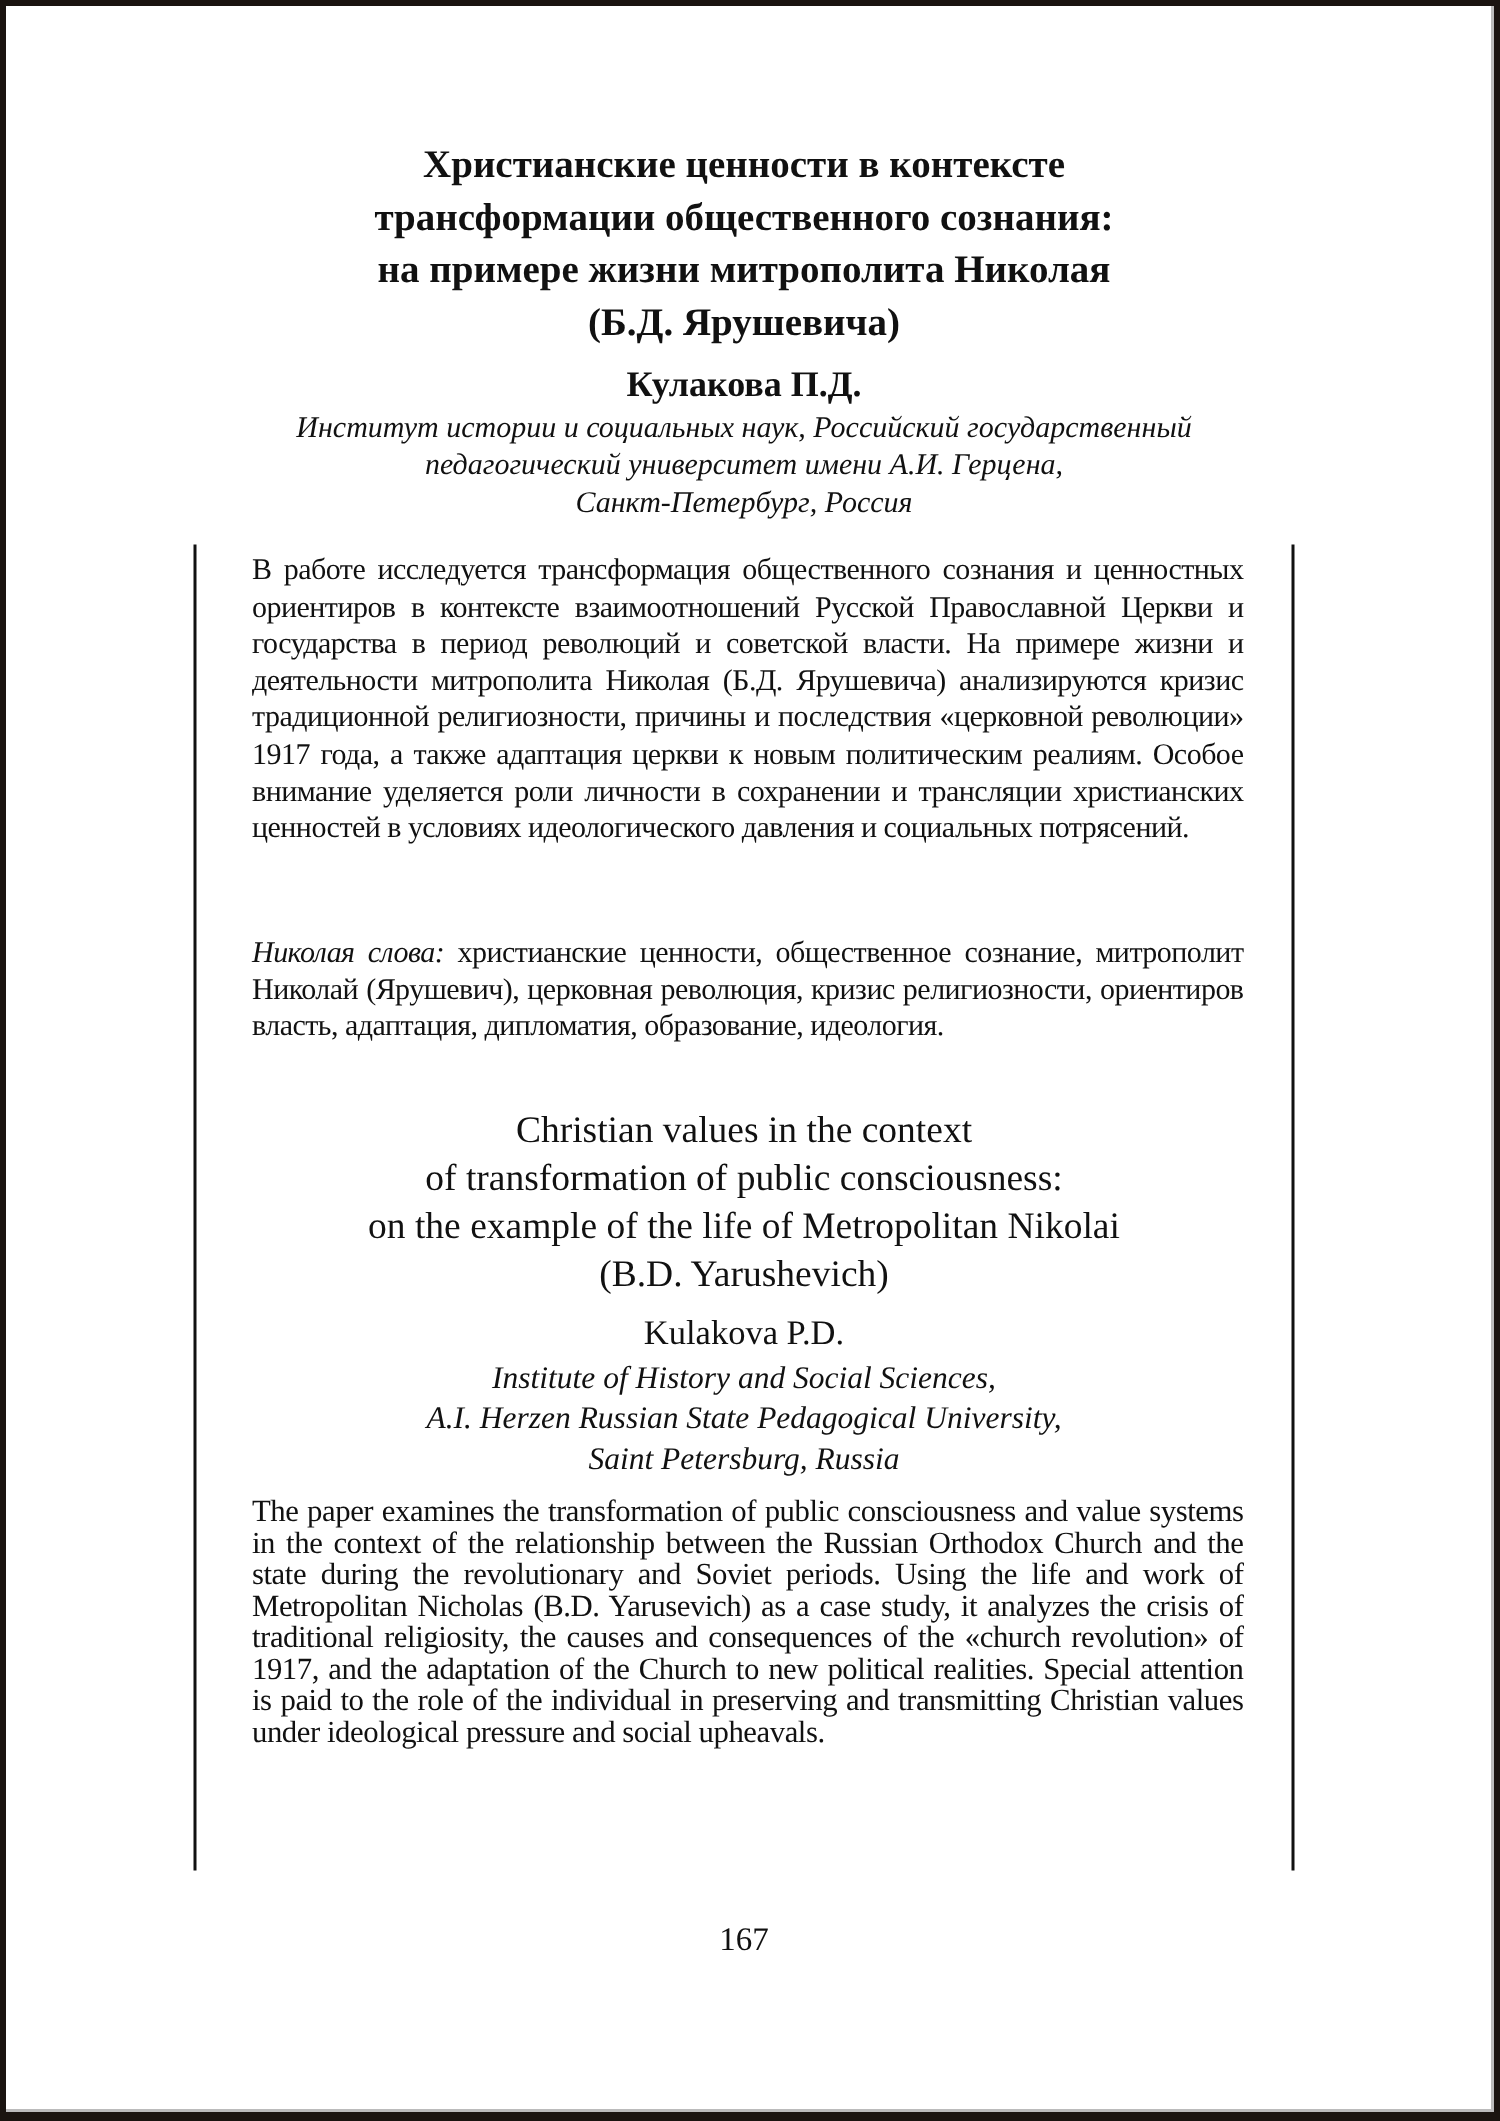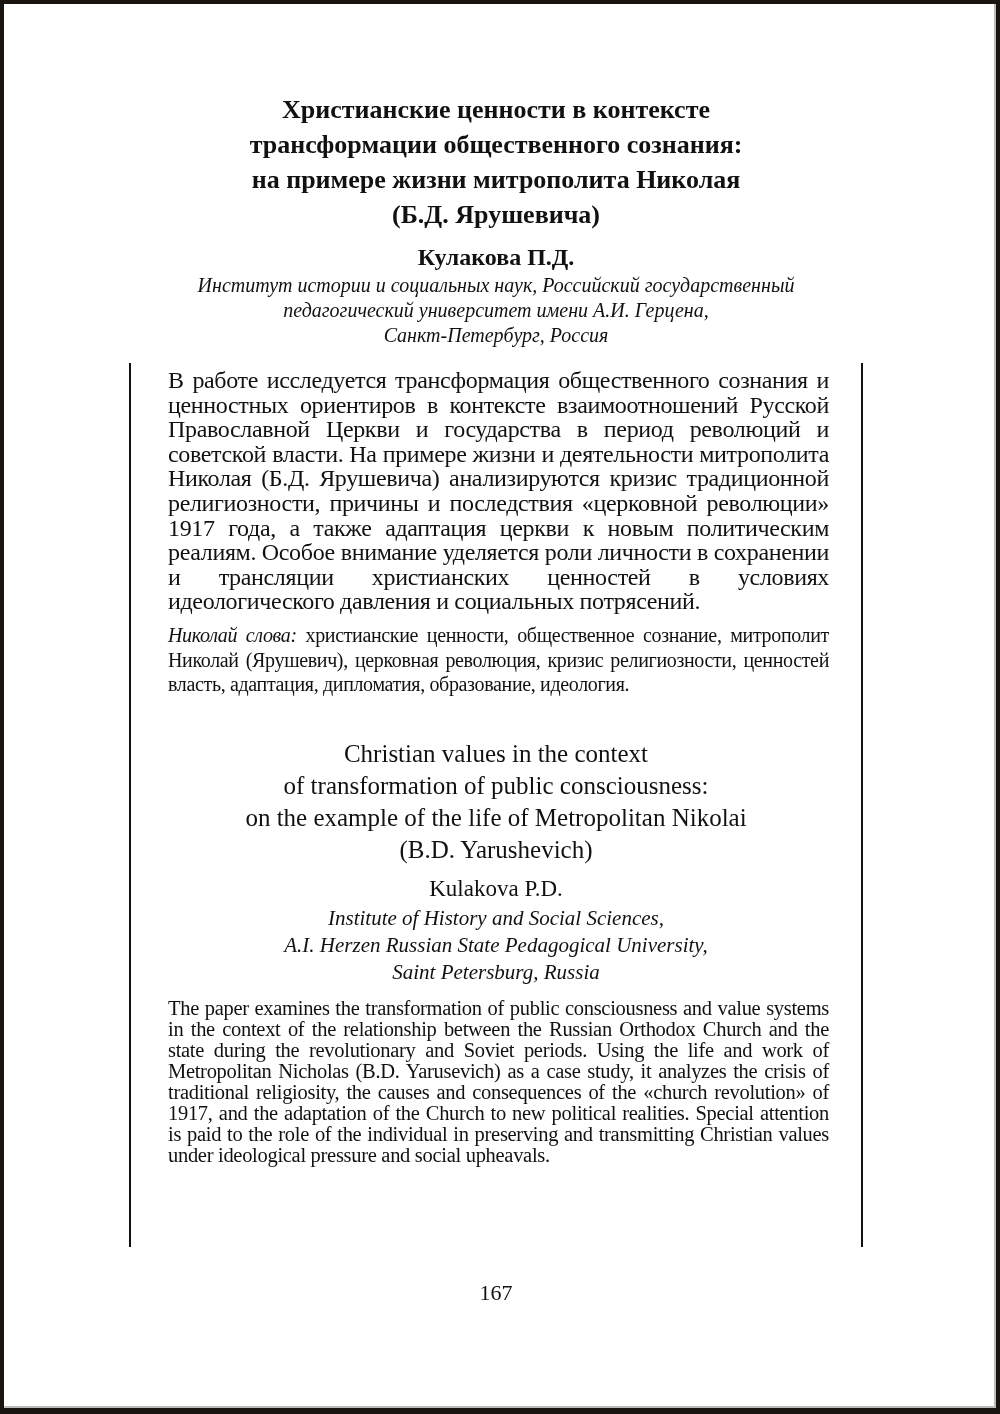--- a/index.html
+++ b/index.html
@@ -33,21 +33,21 @@
     position: absolute; left: -4px; width: 1000px; top: 273px;
     text-align: center; font-style: italic; font-size: 20px; line-height: 25px;
   }
   .rule {
     position: absolute; width: 2px; background: #111;
   }
   .rule-left { left: 129px; top: 363px; height: 884px; }
   .rule-right { left: 861px; top: 363px; height: 884px; }
   .abstract-ru {
     position: absolute; left: 168px; width: 661px; top: 368px;
-    font-size: 24px; line-height: 24.6px; text-align: justify;
+    font-size: 20px; line-height: 24.6px; text-align: justify;
     letter-spacing: -0.35px;
   }
   .keywords-ru {
     position: absolute; left: 168px; width: 661px; top: 623px;
     font-size: 20px; line-height: 24.6px; text-align: justify;
     letter-spacing: -0.35px;
   }
   .kw-label { font-style: italic; }
   .title-en {
     position: absolute; left: -4px; width: 1000px; top: 738px;
@@ -91,22 +91,22 @@
   <span class="line">педагогический университет имени А.И. Герцена,</span>
   <span class="line">Санкт-Петербург, Россия</span>
 </div>
 
 <div class="rule rule-left"></div>
 <div class="rule rule-right"></div>
 
 <div class="abstract-ru">В работе исследуется трансформация общественного сознания и ценностных ориентиров в контексте взаимоотношений Русской Православной Церкви и государства в период революций и советской власти. На примере жизни и деятельности митрополита Николая (Б.Д. Ярушевича) анализируются кризис традиционной религиозности, причины и последствия «церковной революции» 1917 года, а также адаптация церкви к новым политическим реалиям. Особое внимание уделяется роли личности в сохранении и трансляции христианских ценностей в условиях идеологического давления и социальных потрясений.</div>
 
 <div class="keywords-ru">
-  <span class="kw-label">Николай слова:</span>
-  <span>христианские ценности, общественное сознание, митрополит Николай (Ярушевич), церковная революция, кризис религиозности, ценностей власть, адаптация, дипломатия, образование, идеология.</span>
+  <span class="kw-label">Николая слова:</span>
+  <span>христианские ценности, общественное сознание, митрополит Николай (Ярушевич), церковная революция, кризис религиозности, ориентиров власть, адаптация, дипломатия, образование, идеология.</span>
 </div>
 
 <div class="title-en">
   <span class="line">Christian values in the context</span>
   <span class="line">of transformation of public consciousness:</span>
   <span class="line">on the example of the life of Metropolitan Nikolai</span>
   <span class="line">(B.D. Yarushevich)</span>
 </div>
 
 <div class="author-en">Kulakova P.D.</div>

